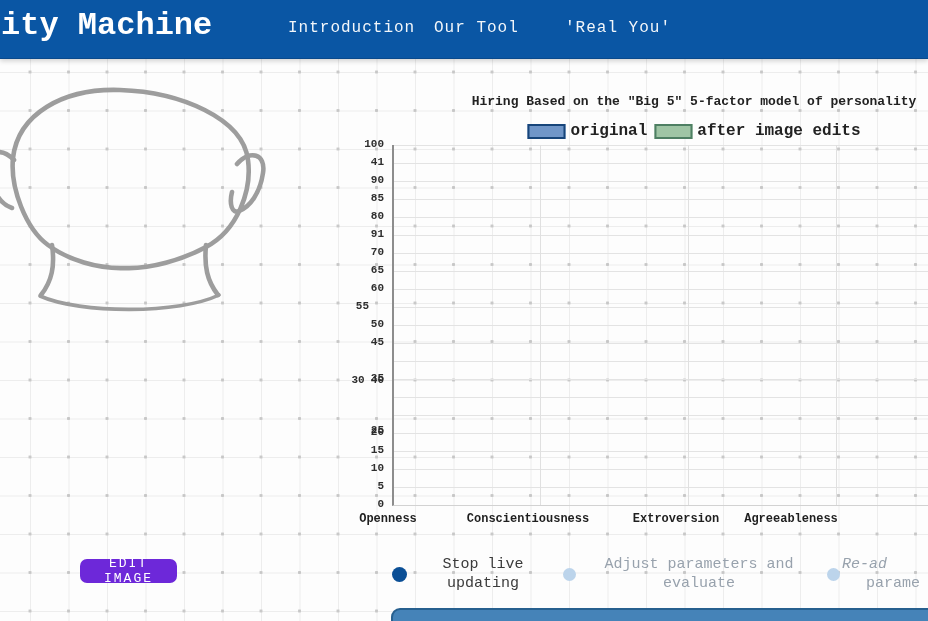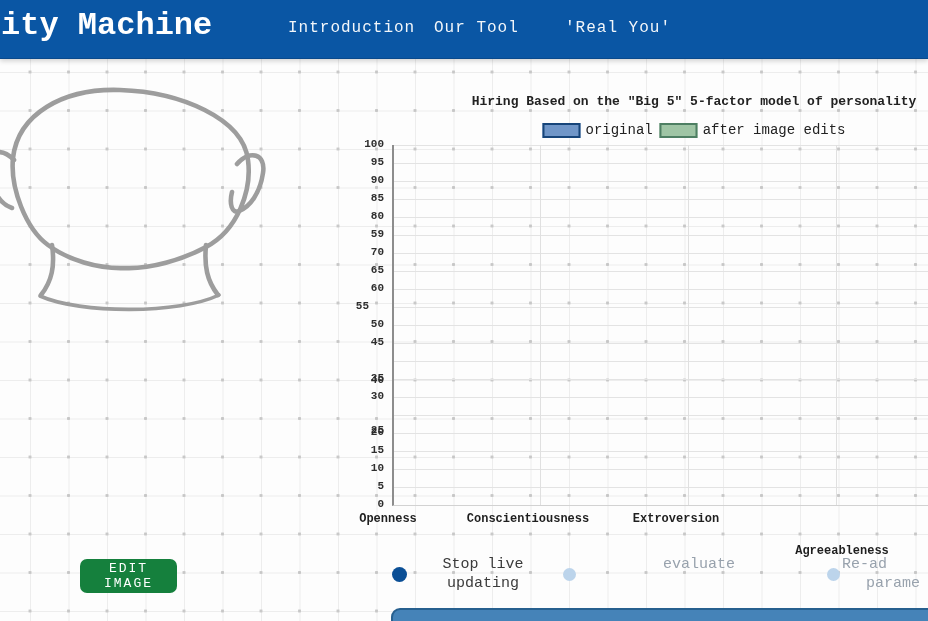--- a/index.html
+++ b/index.html
@@ -44,41 +44,41 @@
   .chart-title {
     position:absolute; left:694px; top:94px; transform:translateX(-50%);
     font-size:13px; font-weight:bold; color:#222; white-space:nowrap; z-index:2;
   }
   .chart-legend {
     position:absolute; left:694px; top:122px; transform:translateX(-50%);
     display:flex; align-items:center; gap:7px; z-index:2;
   }
   .legend-item { display:flex; align-items:center; gap:5px; }
   .legend-swatch { width:34px; height:11px; display:inline-block; }
-  .legend-label { font-size:14px; font-weight:normal; color:#222; white-space:nowrap; }
+  .legend-label { font-size:16px; font-weight:bold; color:#222; white-space:nowrap; }
 
   .plot-area {
     position:absolute; left:392px; top:145px; width:536px; height:360px;
     border-left:2px solid #8d8d8d; border-bottom:1px solid #d2d2d2; z-index:1;
   }
   .hgrid { position:absolute; left:0; width:536px; height:1px; background:#e3e3e3; }
   .vgrid { position:absolute; top:0; width:1px; height:360px; background:#e0e0e0; }
   .ytick {
     position:absolute; width:52px; text-align:right;
     font-size:11px; font-weight:bold; color:#2e2e2e; z-index:2;
   }
   .xtick {
     position:absolute; top:512px; transform:translateX(-50%);
     font-size:12px; font-weight:bold; color:#1f1f1f; white-space:nowrap; z-index:2;
   }
 
   
   .edit-image-btn {
-    position:absolute; left:80px; top:559px; width:97px; height:34px;
-    background:#15803d; color:#ffffff; border:none; border-radius:7px;
+    position:absolute; left:80px; top:559px; width:97px; height:24px;
+    background:#6d28d9; color:#ffffff; border:none; border-radius:7px;
     font-family:"Liberation Mono", monospace; font-size:13px; letter-spacing:2px;
     display:flex; align-items:center; justify-content:center; cursor:pointer; z-index:3;
   }
 
   
   .step-dot { position:absolute; border-radius:50%; cursor:pointer; z-index:3; }
   .step-dot.active   { background:#0b4f96; }
   .step-dot.inactive { background:#bcd4eb; }
   .step-label {
     position:absolute; top:555px; transform:translateX(-50%);
@@ -164,58 +164,59 @@
     <div class="hgrid" style="top: 288px;"></div>
     <div class="hgrid" style="top: 306px;"></div>
     <div class="hgrid" style="top: 324px;"></div>
     <div class="hgrid" style="top: 342px;"></div>
     <div class="vgrid" style="left: 146px;"></div>
     <div class="vgrid" style="left: 294px;"></div>
     <div class="vgrid" style="left: 442px;"></div>
   </div>
 <div id="yticks">
     <div class="ytick" style="left: 332px; top: 138px;">100</div>
-    <div class="ytick" style="left: 332px; top: 156px;">95</div>
+    <div class="ytick" style="left: 332px; top: 156px;">41</div>
     <div class="ytick" style="left: 332px; top: 174px;">90</div>
     <div class="ytick" style="left: 332px; top: 192px;">85</div>
     <div class="ytick" style="left: 332px; top: 210px;">80</div>
-    <div class="ytick" style="left: 332px; top: 228px;">59</div>
+    <div class="ytick" style="left: 332px; top: 228px;">91</div>
     <div class="ytick" style="left: 332px; top: 246px;">70</div>
     <div class="ytick" style="left: 332px; top: 264px; font-family: Liberation Mono, monospace;">65</div>
     <div class="ytick" style="left: 332px; top: 282px;">60</div>
     <div class="ytick" style="left: 317px; top: 300px;">55</div>
     <div class="ytick" style="left: 332px; top: 318px;">50</div>
     <div class="ytick" style="left: 332px; top: 336px;">45</div>
     <div class="ytick" style="left: 332px; top: 354px; margin-top: 20px;">40</div>
     <div class="ytick" style="left: 332px; top: 372px;">35</div>
-    <div class="ytick" style="left: 332px; top: 390px;">30</div>
+    <div class="ytick" style="left: 332px; top: 374px; text-align: center;">30</div>
     <div class="ytick" style="left: 332px; top: 424px;">25</div>
     <div class="ytick" style="left: 332px; top: 426px;">20</div>
     <div class="ytick" style="left: 332px; top: 444px;">15</div>
     <div class="ytick" style="left: 332px; top: 462px;">10</div>
     <div class="ytick" style="left: 332px; top: 480px;">5</div>
     <div class="ytick" style="left: 332px; top: 498px;">0</div>
   </div>
 <div id="xticks">
     <span class="xtick" style="left: 388px;">Openness</span>
     <span class="xtick" style="left: 528px;">Conscientiousness</span>
     <span class="xtick" style="left: 663px; padding-left: 26px;">Extroversion</span>
-    <span class="xtick" style="left: 842px; margin-top: 32px;">Agreeableness</span>
+    <span class="xtick" style="left: 791px;">Agreeableness</span>
   </div>
 
 <button class="edit-image-btn">EDIT IMAGE</button>
 
 <div id="stepper">
     <div class="step-dot active" style="left: 391.5px; top: 566.5px; height: 15px; width: 15px;"></div>
     <div class="step-label active" style="left: 483px;">
       <div>Stop live</div>
       <div>updating</div>
     </div>
     <div class="step-dot inactive" style="left: 562.5px; top: 567.5px; height: 13px; width: 13px;"></div>
     <div class="step-label inactive" style="left: 699px;">
+      <div>Adjust parameters and</div>
       <div>evaluate</div>
     </div>
     <div class="step-dot inactive" style="left: 826.5px; top: 567.5px; height: 13px; width: 13px;"></div>
-    <span class="step-frag" style="left: 842px; top: 556px;">Re-ad</span>
+    <span class="step-frag" style="left: 842px; top: 556px; font-style: italic;">Re-ad</span>
     <span class="step-frag" style="left: 866px; top: 575px;">parame</span>
   </div>
 
 <div class="evaluate-bar"></div>
 
 </body></html>

